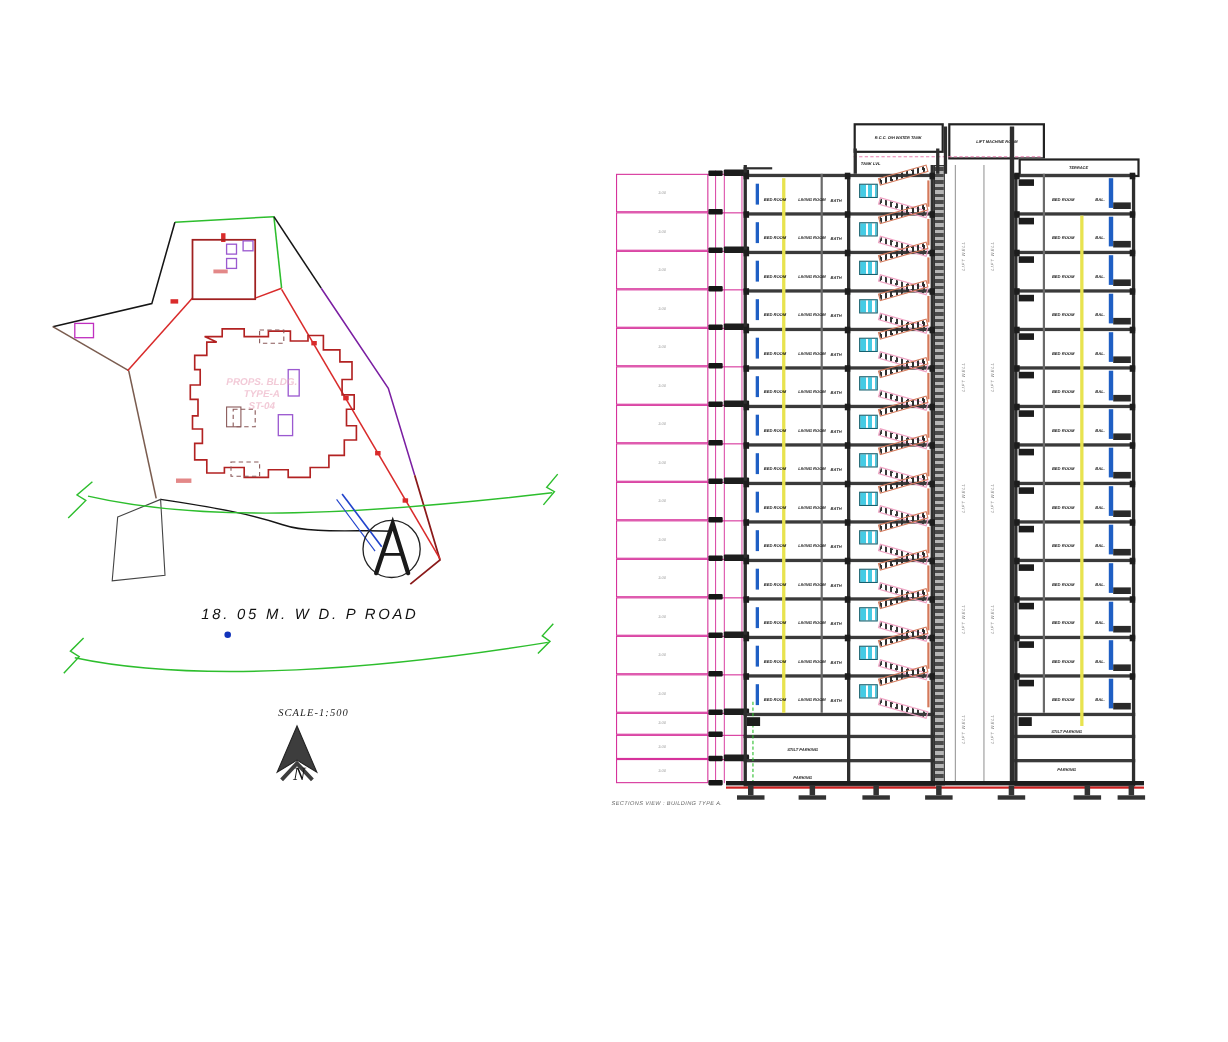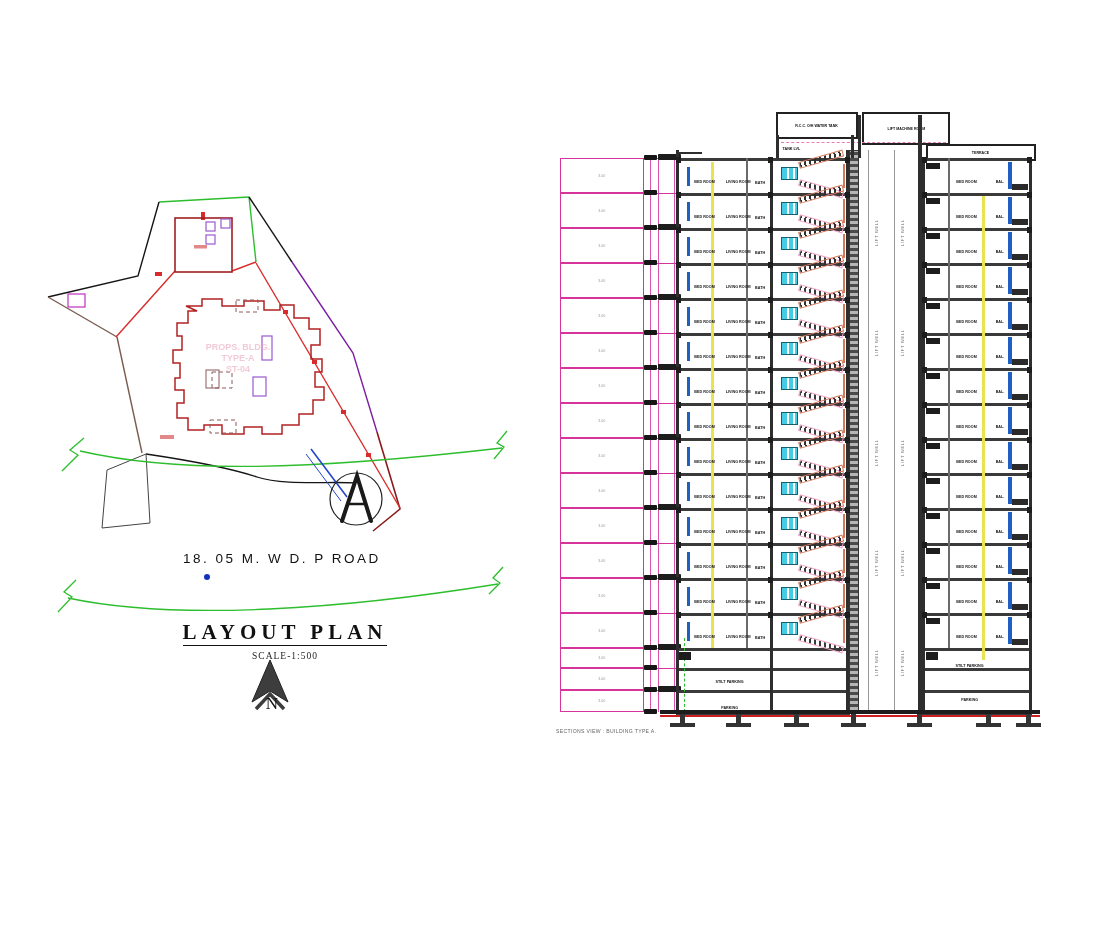--- a/index.html
+++ b/index.html
@@ -1,17 +1,17 @@
 <!DOCTYPE html>
 <html><head>
 <meta charset="utf-8">
 <style>
   html,body{margin:0;padding:0;background:#fff;}
   #canvas{position:relative;width:1116px;height:947px;background:#ffffff;overflow:hidden;
-          font-family:"Liberation Sans",sans-serif;}
+          font-family:"Liberation Sans",sans-serif;font-style:italic;}
   .abs{position:absolute;}
   .blob{display:inline-block;font-size:6px;font-weight:bold;color:#151515;white-space:nowrap;
         transform:scale(.62);transform-origin:center center;line-height:1;}
   .dimtxt{display:inline-block;font-size:6px;color:#9a9a9a;transform:scale(.6);transform-origin:center;line-height:1;}
   .ctr{display:flex;align-items:center;justify-content:center;}
   .vtext{writing-mode:vertical-rl;transform:rotate(180deg) scale(.68);transform-origin:center;
          font-size:6px;color:#6f6f6f;letter-spacing:1px;white-space:nowrap;}
   #layout-title{font-family:"Liberation Serif",serif;font-weight:bold;font-size:21px;letter-spacing:5px;
                 color:#111;border-bottom:1.6px solid #111;padding-bottom:1px;}
   #scale-label{font-size:9.5px;color:#222;letter-spacing:1px;font-family:"Liberation Serif",serif;}
@@ -98,21 +98,21 @@
     </g>
 
     <g>
       <polygon points="270,660 252,702 270,691 288,702" fill="#3d3d3d" stroke="#222" stroke-width="1"></polygon>
       <polyline points="256,709 270,694 284,709" fill="none" stroke="#3d3d3d" stroke-width="3.5"></polyline>
     </g>
   </svg>
 
   <div class="abs" id="road-label" style="left:183px;top:551px;">18. 05 M.  W   D. P  ROAD</div>
   <div class="abs" style="left:140px;top:620px;width:290px;text-align:center;">
-    <span id="layout-title">LAYOUT PLAN</span><br>
+    <br>
     <span id="scale-label">SCALE-1:500</span>
   </div>
   <div class="abs" id="north-letter" style="left:262px;top:694px;width:20px;text-align:center;">N</div>
 
   <div class="abs" id="section-panel" style="left:0;top:0;width:1116px;height:947px;">
 
     <div class="abs ctr" style="left:776px;top:112px;width:78px;height:23px;border:2.5px solid #222;background:#fff;">
       <span class="boxlabel">R.C.C. O/H WATER TANK</span>
     </div>
     <div class="abs" style="left:777px;top:137px;">

